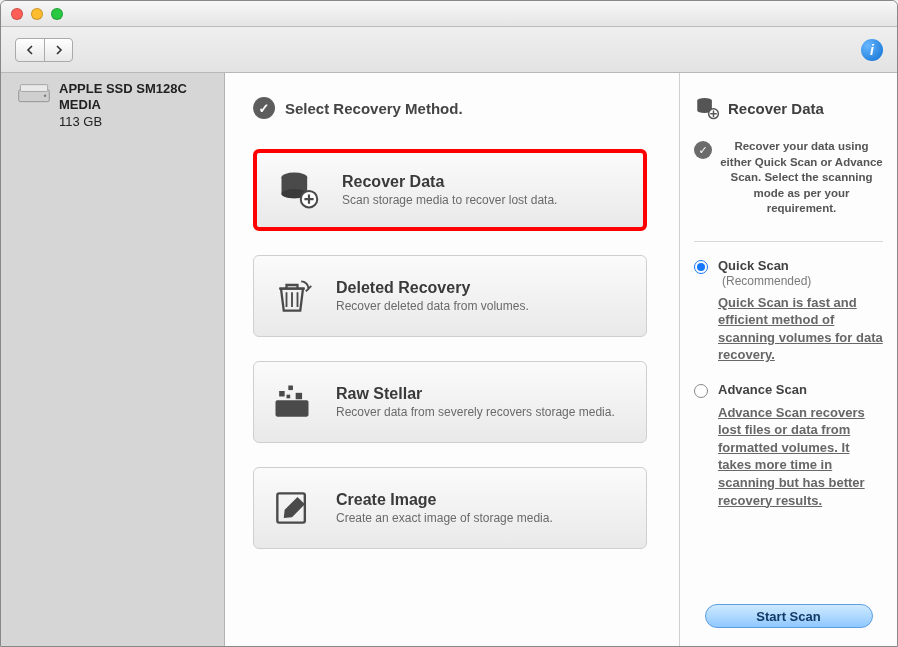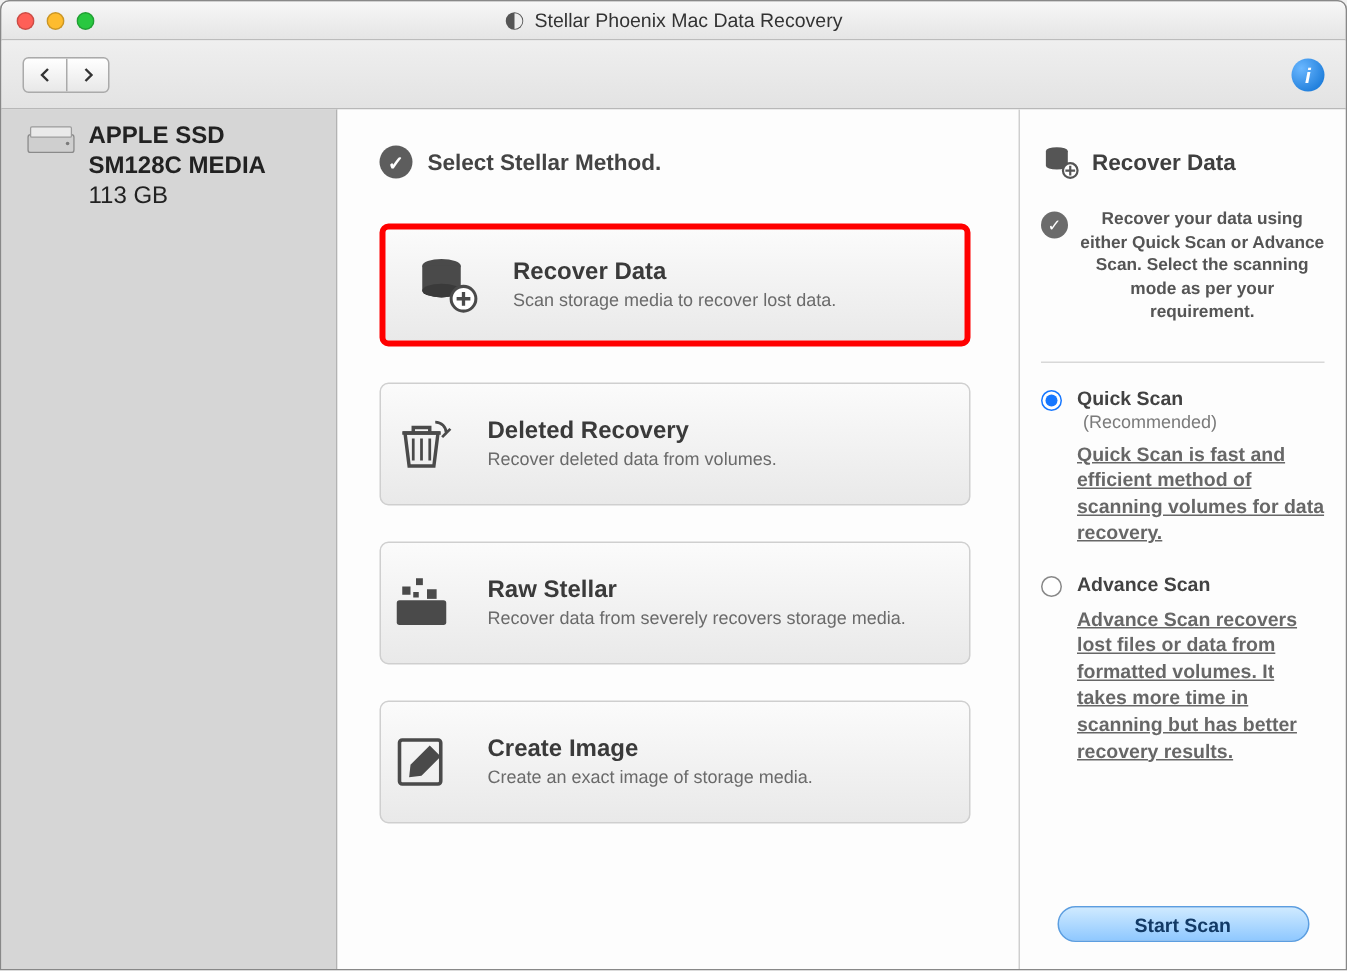--- a/index.html
+++ b/index.html
@@ -19,35 +19,35 @@
 .nav-btns { display: flex; border: 1px solid #aaa; border-radius: 4px; overflow: hidden; background: linear-gradient(#fff,#e8e8e8); }
 .nav-btn { width: 28px; height: 22px; display: flex; align-items: center; justify-content: center; font-size: 12px; color: #333; cursor: pointer; }
 .nav-btn + .nav-btn { border-left: 1px solid #aaa; }
 .info-btn { width: 22px; height: 22px; border-radius: 50%; background: radial-gradient(circle at 30% 30%, #6ab7ff, #0a6ed1); display:flex; align-items:center; justify-content:center; color:#fff; font-weight:bold; font-style:italic; font-family: Georgia, serif; font-size:14px; cursor:pointer; }
 
 
 .body { flex: 1; display: flex; min-height: 0; }
 
 
 .sidebar { width: 224px; background: #d6d6d6; border-right: 1px solid #b3b3b3; }
-.drive-row { display:flex; align-items:flex-start; gap:8px; padding: 8px 23px 10px 16px; color:#222; font-size:16px; }
+.drive-row { display:flex; align-items:flex-start; gap:8px; padding: 8px 23px 10px 16px; color:#222; font-size:13px; }
 .drive-row .texts { display:flex; flex-direction:column; line-height:1.25; }
 .drive-row .name { font-weight:600; }
 .drive-icon { width:34px; height:26px; flex-shrink:0; }
 .vol-row { display:flex; align-items:flex-start; gap:10px; padding: 10px 10px 12px 44px; font-size:12px; color:#fff; background: linear-gradient(#2d76ff,#0a4fe6); cursor:pointer; }
 .vol-row .texts { display:flex; flex-direction:column; line-height:1.3; }
 .vol-row .name { font-weight:700; }
 .vol-icon { width:30px; height:26px; flex-shrink:0; }
 
 
 .main { flex:1; background:#fdfdfd; padding: 24px 18px 10px 28px; display:flex; flex-direction:column; gap:24px; overflow:auto; }
 .section-title { display:flex; align-items:center; gap:10px; font-size:15px; font-weight:700; color:#444; margin-bottom: 6px; }
 .check-badge { width:22px; height:22px; border-radius:50%; background:#5d5d5d; display:flex; align-items:center; justify-content:center; color:#fff; font-size:13px; }
 
-.card { background: linear-gradient(#fbfbfb,#e9e9e9); border: 1px solid #cfcfcf; border-radius:6px; padding: 18px 5px; display:flex; align-items:center; gap:22px; cursor:pointer; width: 394px; }
+.card { background: linear-gradient(#fbfbfb,#e9e9e9); border: 1px solid #cfcfcf; border-radius:6px; padding: 18px 16px; display:flex; align-items:center; gap:22px; cursor:pointer; width: 394px; }
 .card.highlight { border:4px solid #ff0000; padding:15px 19px; }
 .card-icon { width:44px; height:44px; flex-shrink:0; }
 .card-texts { display:flex; flex-direction:column; gap:2px; }
 .card-title { font-size:16px; font-weight:700; color:#3a3a3a; }
 .card-desc { font-size:12px; color:#6a6a6a; }
 
 
 .rpanel { width:218px; border-left:1px solid #cfcfcf; background:#fdfdfd; padding: 22px 14px 14px; display:flex; flex-direction:column; }
 .rhead { display:flex; align-items:center; gap:8px; font-size:15px; font-weight:800; color:#3f3f3f; }
 .rhead-icon { width:26px; height:26px; }
@@ -71,27 +71,20 @@
 <body>
 
 <div class="window">
 
   <div class="titlebar">
     <div class="traffic">
       <div class="dot red"></div>
       <div class="dot yellow"></div>
       <div class="dot green"></div>
     </div>
-    <div class="title-center">
-      <svg viewBox="0 0 24 24">
-          <circle cx="12" cy="12" r="10" fill="#555"></circle>
-          <path d="M12 3 A9 9 0 0 1 12 21 Z" fill="#eee"></path>
-        </svg>
-      <span>Stellar Phoenix Mac Data Recovery</span>
-    </div>
   </div>
 
   <div class="toolbar">
     <div class="nav-btns">
       <div class="nav-btn">
           <svg width="10" height="10" viewBox="0 0 10 10">
             <path d="M7 1 L3 5 L7 9" stroke="#333" stroke-width="1.6" fill="none"></path>
           </svg>
         </div>
       <div class="nav-btn">
@@ -117,21 +110,21 @@
         <div class="texts">
           <span class="name">APPLE SSD SM128C MEDIA</span>
           <span>113  GB</span>
         </div>
       </div>
     </div>
 
     <div class="main">
       <div class="section-title">
         <span class="check-badge">✓</span>
-        <span>Select Stellar Method.</span>
+        <span>Select Recovery Method.</span>
       </div>
 
       <div class="card highlight">
         <svg class="card-icon" viewBox="0 0 48 48">
           <ellipse cx="20" cy="10" rx="14" ry="5" fill="#4a4a4a"></ellipse>
           <path d="M6 10 v18 a14 5 0 0 0 28 0 v-18" fill="#4a4a4a"></path>
           <ellipse cx="20" cy="28" rx="14" ry="5" fill="#3a3a3a"></ellipse>
           <circle cx="36" cy="34" r="9" fill="#fff" stroke="#4a4a4a" stroke-width="2.2"></circle>
           <path d="M36 29 v10 M31 34 h10" stroke="#4a4a4a" stroke-width="2.4"></path>
         </svg>

